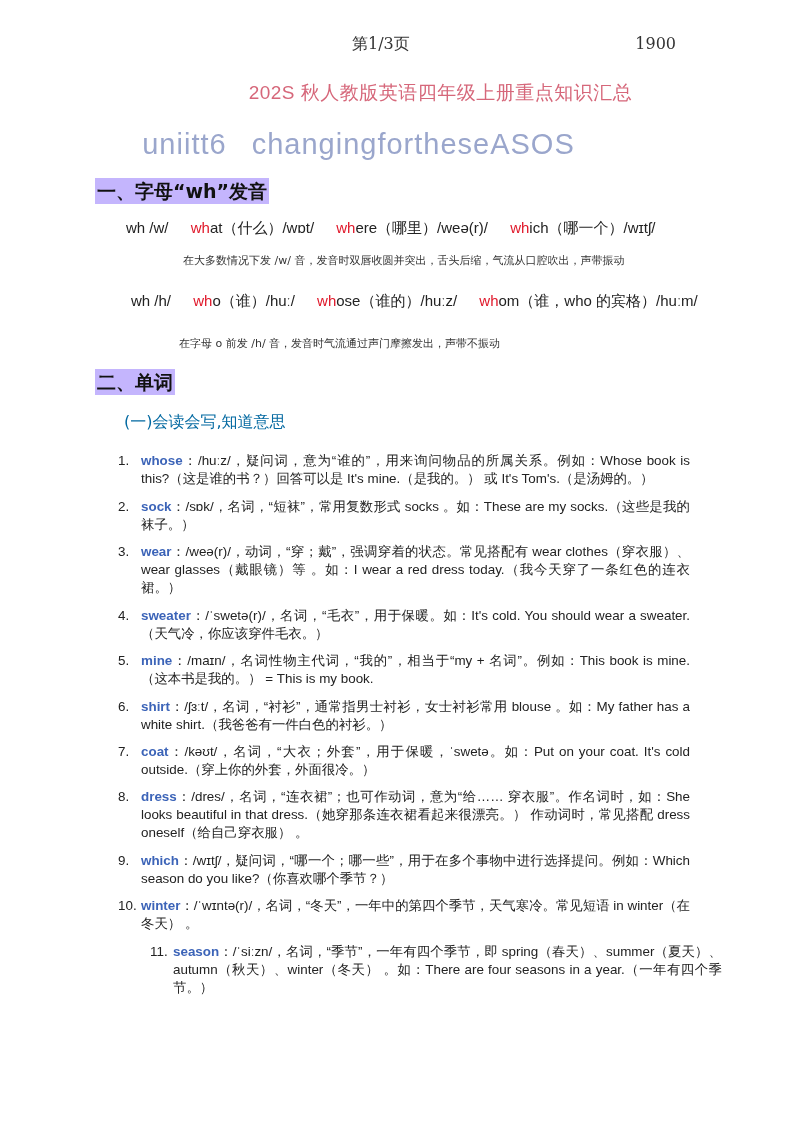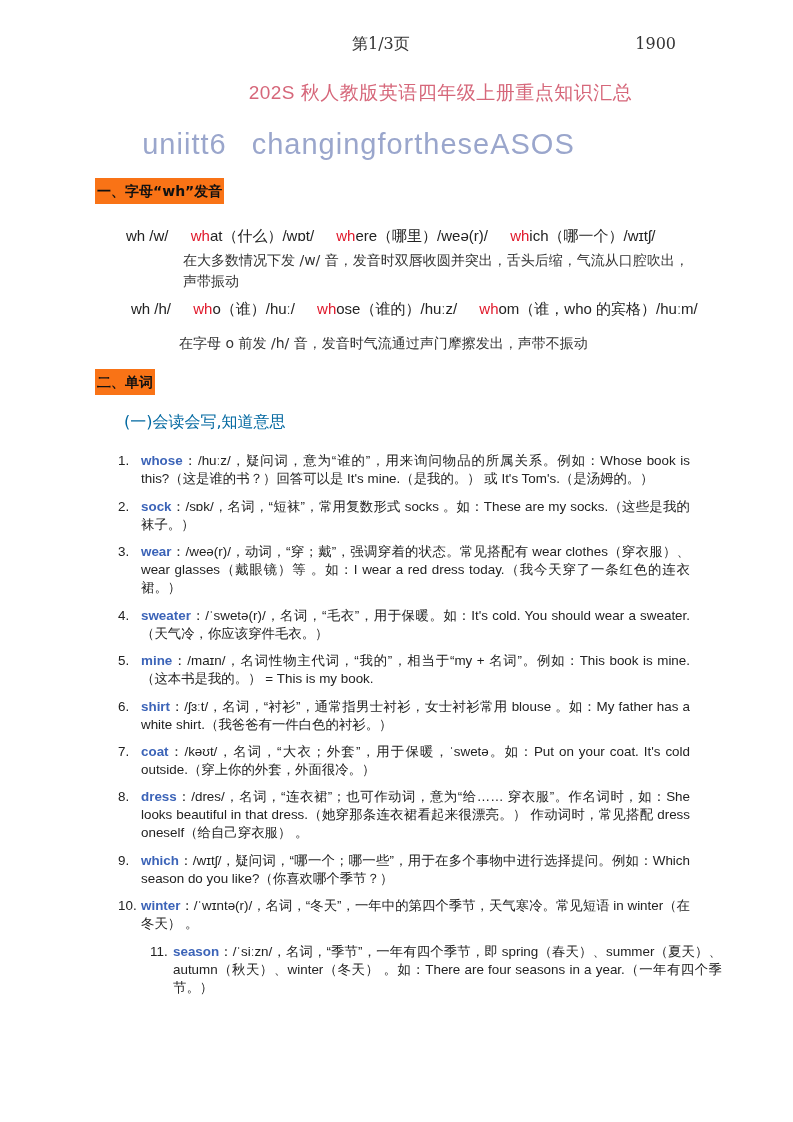--- a/index.html
+++ b/index.html
@@ -19,34 +19,34 @@
       font-family: "Liberation Sans", sans-serif; font-size: 19px; color: #d6677a;
       letter-spacing: 0.5px;
       margin-left: 44px;
     }
     .subtitle {
       position: absolute; top: 128px; left: 0; width: 717px; text-align: center;
       font-family: "Liberation Sans", sans-serif; font-size: 29px; color: #9aa6cc;
       letter-spacing: 1px; word-spacing: 16px;
     }
     .section-head {
-      position: absolute; left: 95px; background: #f97316; font-weight: bold;
-      font-size: 14px; color: #111; padding: 0 2px; line-height: 26px;
+      position: absolute; left: 95px; background: #c4b5fd; font-weight: bold;
+      font-size: 19px; color: #111; padding: 0 2px; line-height: 26px;
     }
     .sec1 { top: 178px; }
     .sec2 { top: 369px; }
 
     .wh-row {
       position: absolute; font-family: "Liberation Sans", sans-serif;
-      font-size: 15px; color: #222; white-space: nowrap; margin-top: 8px;
+      font-size: 15px; color: #222; white-space: nowrap;
     }
     .wh-row .gap { display: inline-block; width: 18px; }
     .red { color: #e0182a; }
     .note {
-      position: absolute; font-size: 14px; color: #333; line-height: 21px;
+      position: absolute; font-size: 11px; color: #333; line-height: 21px;
     }
     .subhead {
       position: absolute; top: 412px; left: 124px; font-size: 16px; color: #0369a1;
     }
     .vocab {
       position: absolute; left: 118px; width: 572px; margin: 0; padding: 0; list-style: none;
     }
     .vitem {
       position: absolute; left: 0; width: 572px;
       font-family: "Liberation Sans", sans-serif; font-size: 13.4px; line-height: 18px; color: #222;

